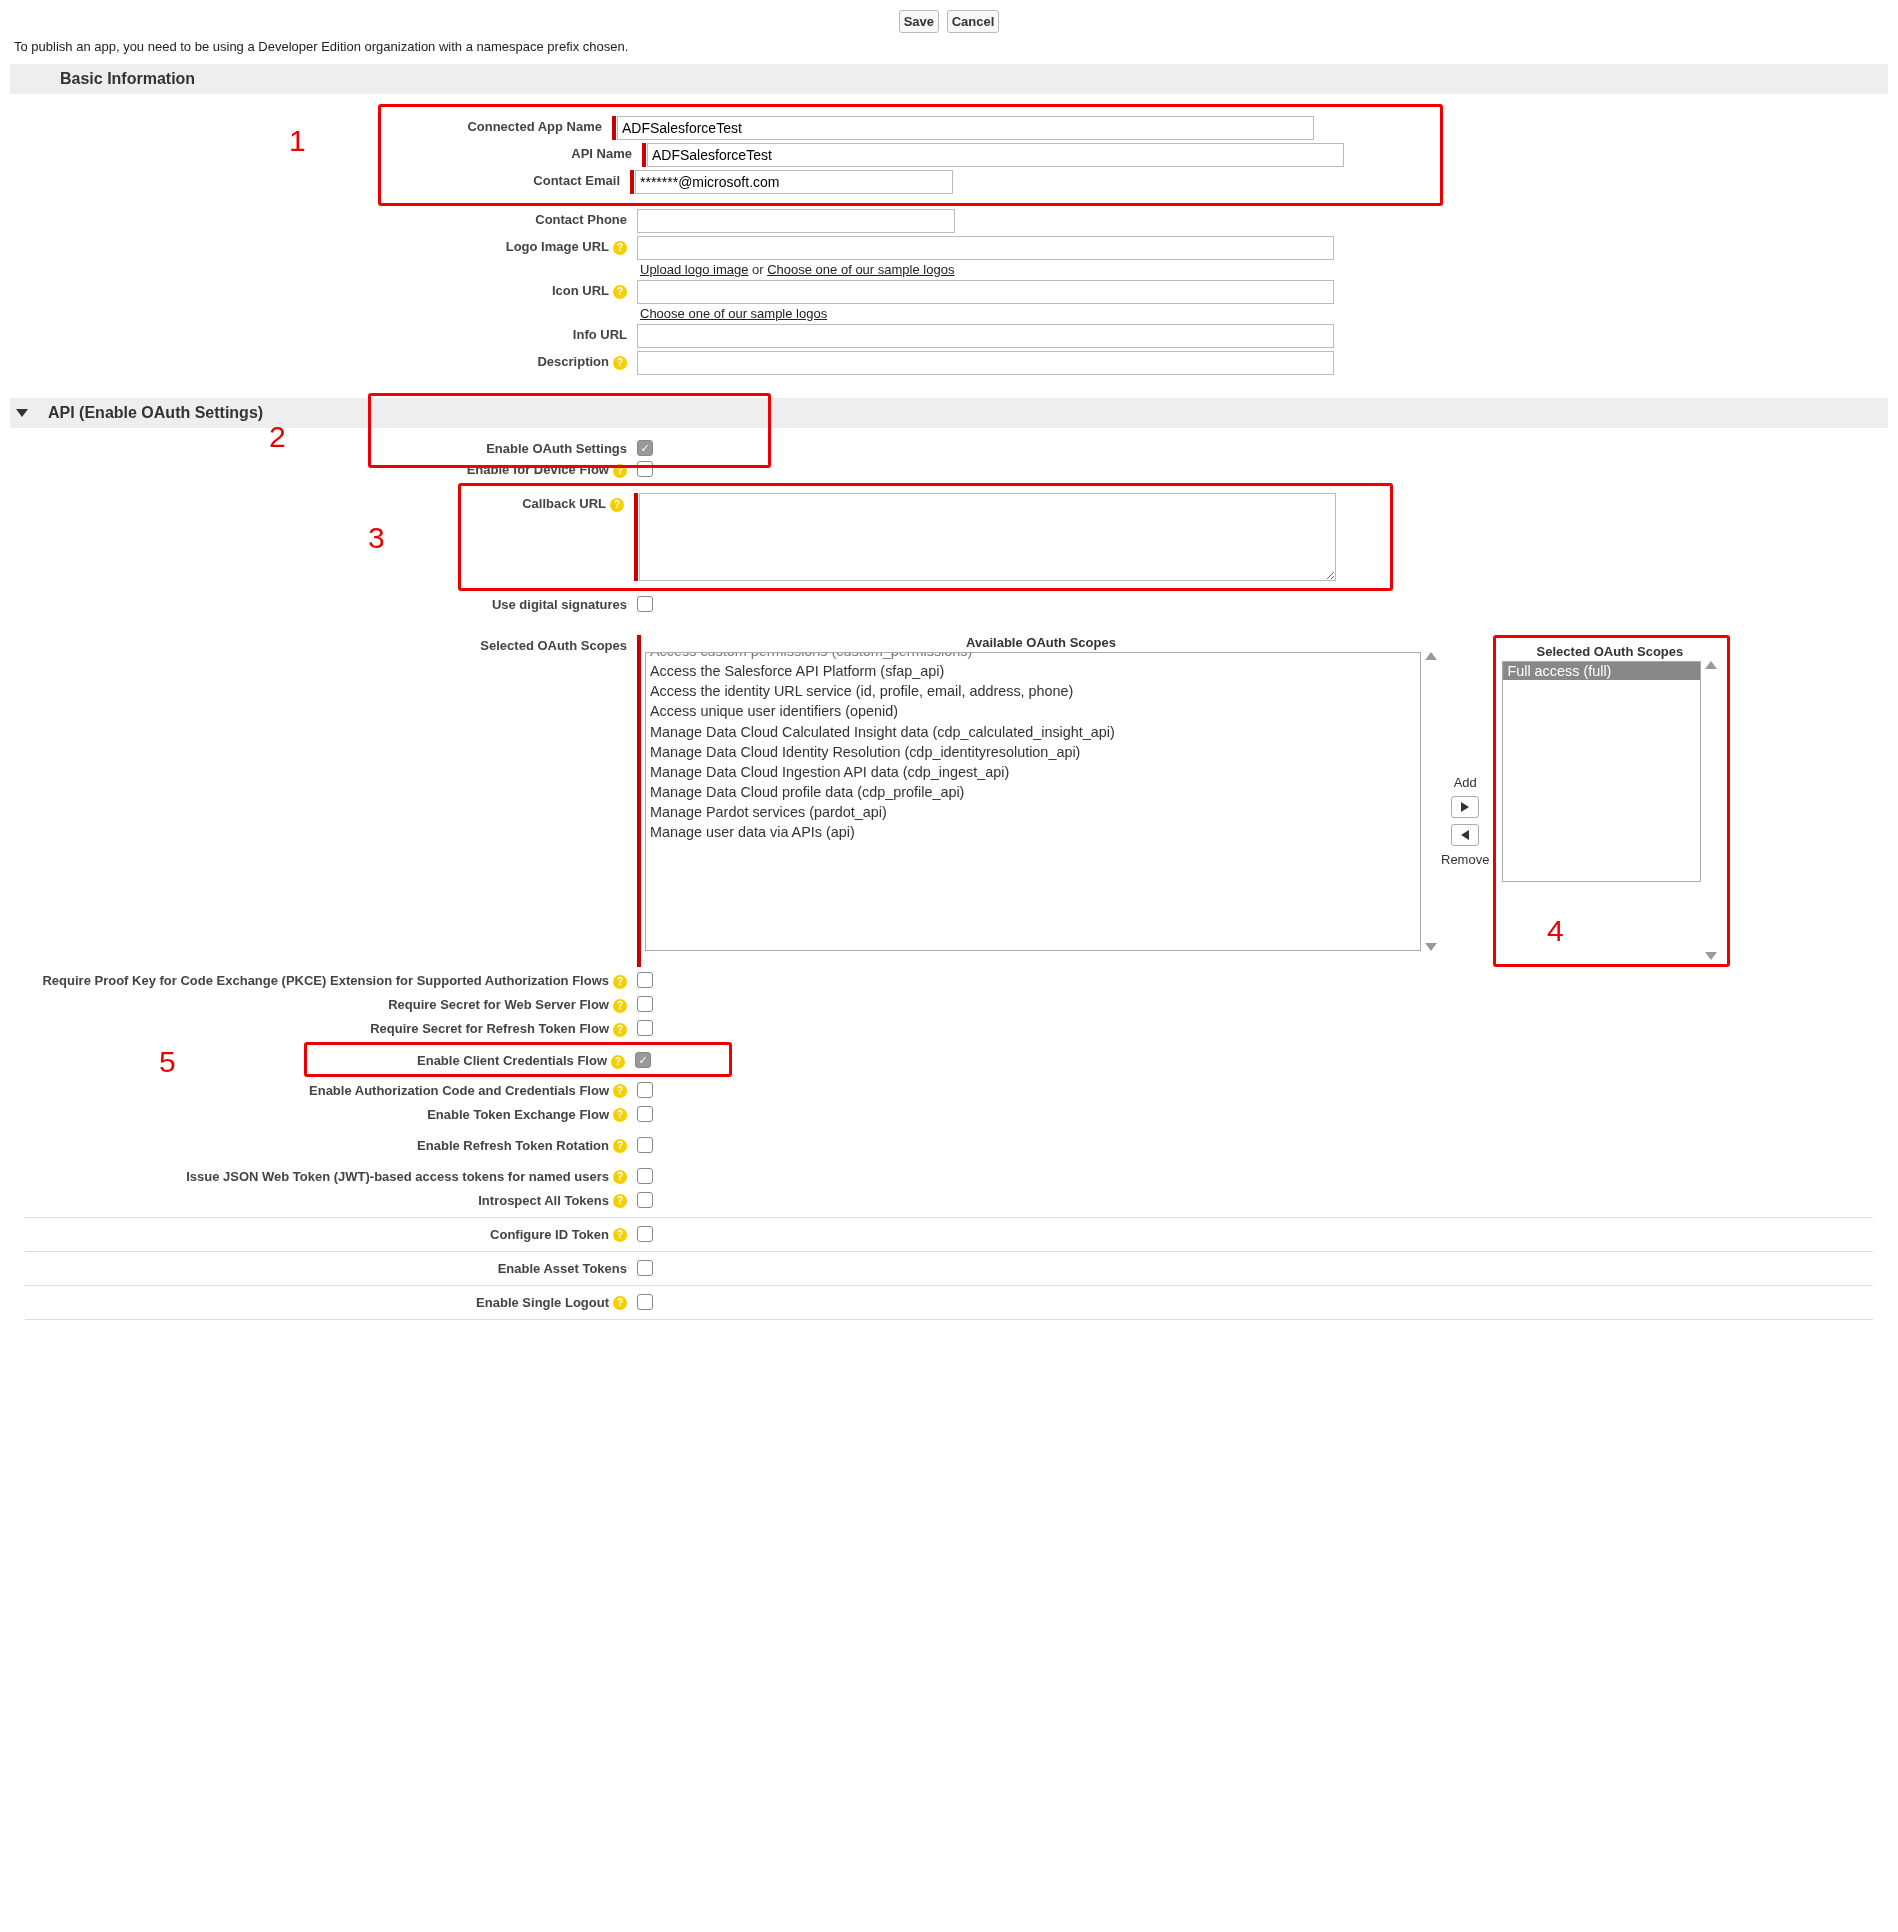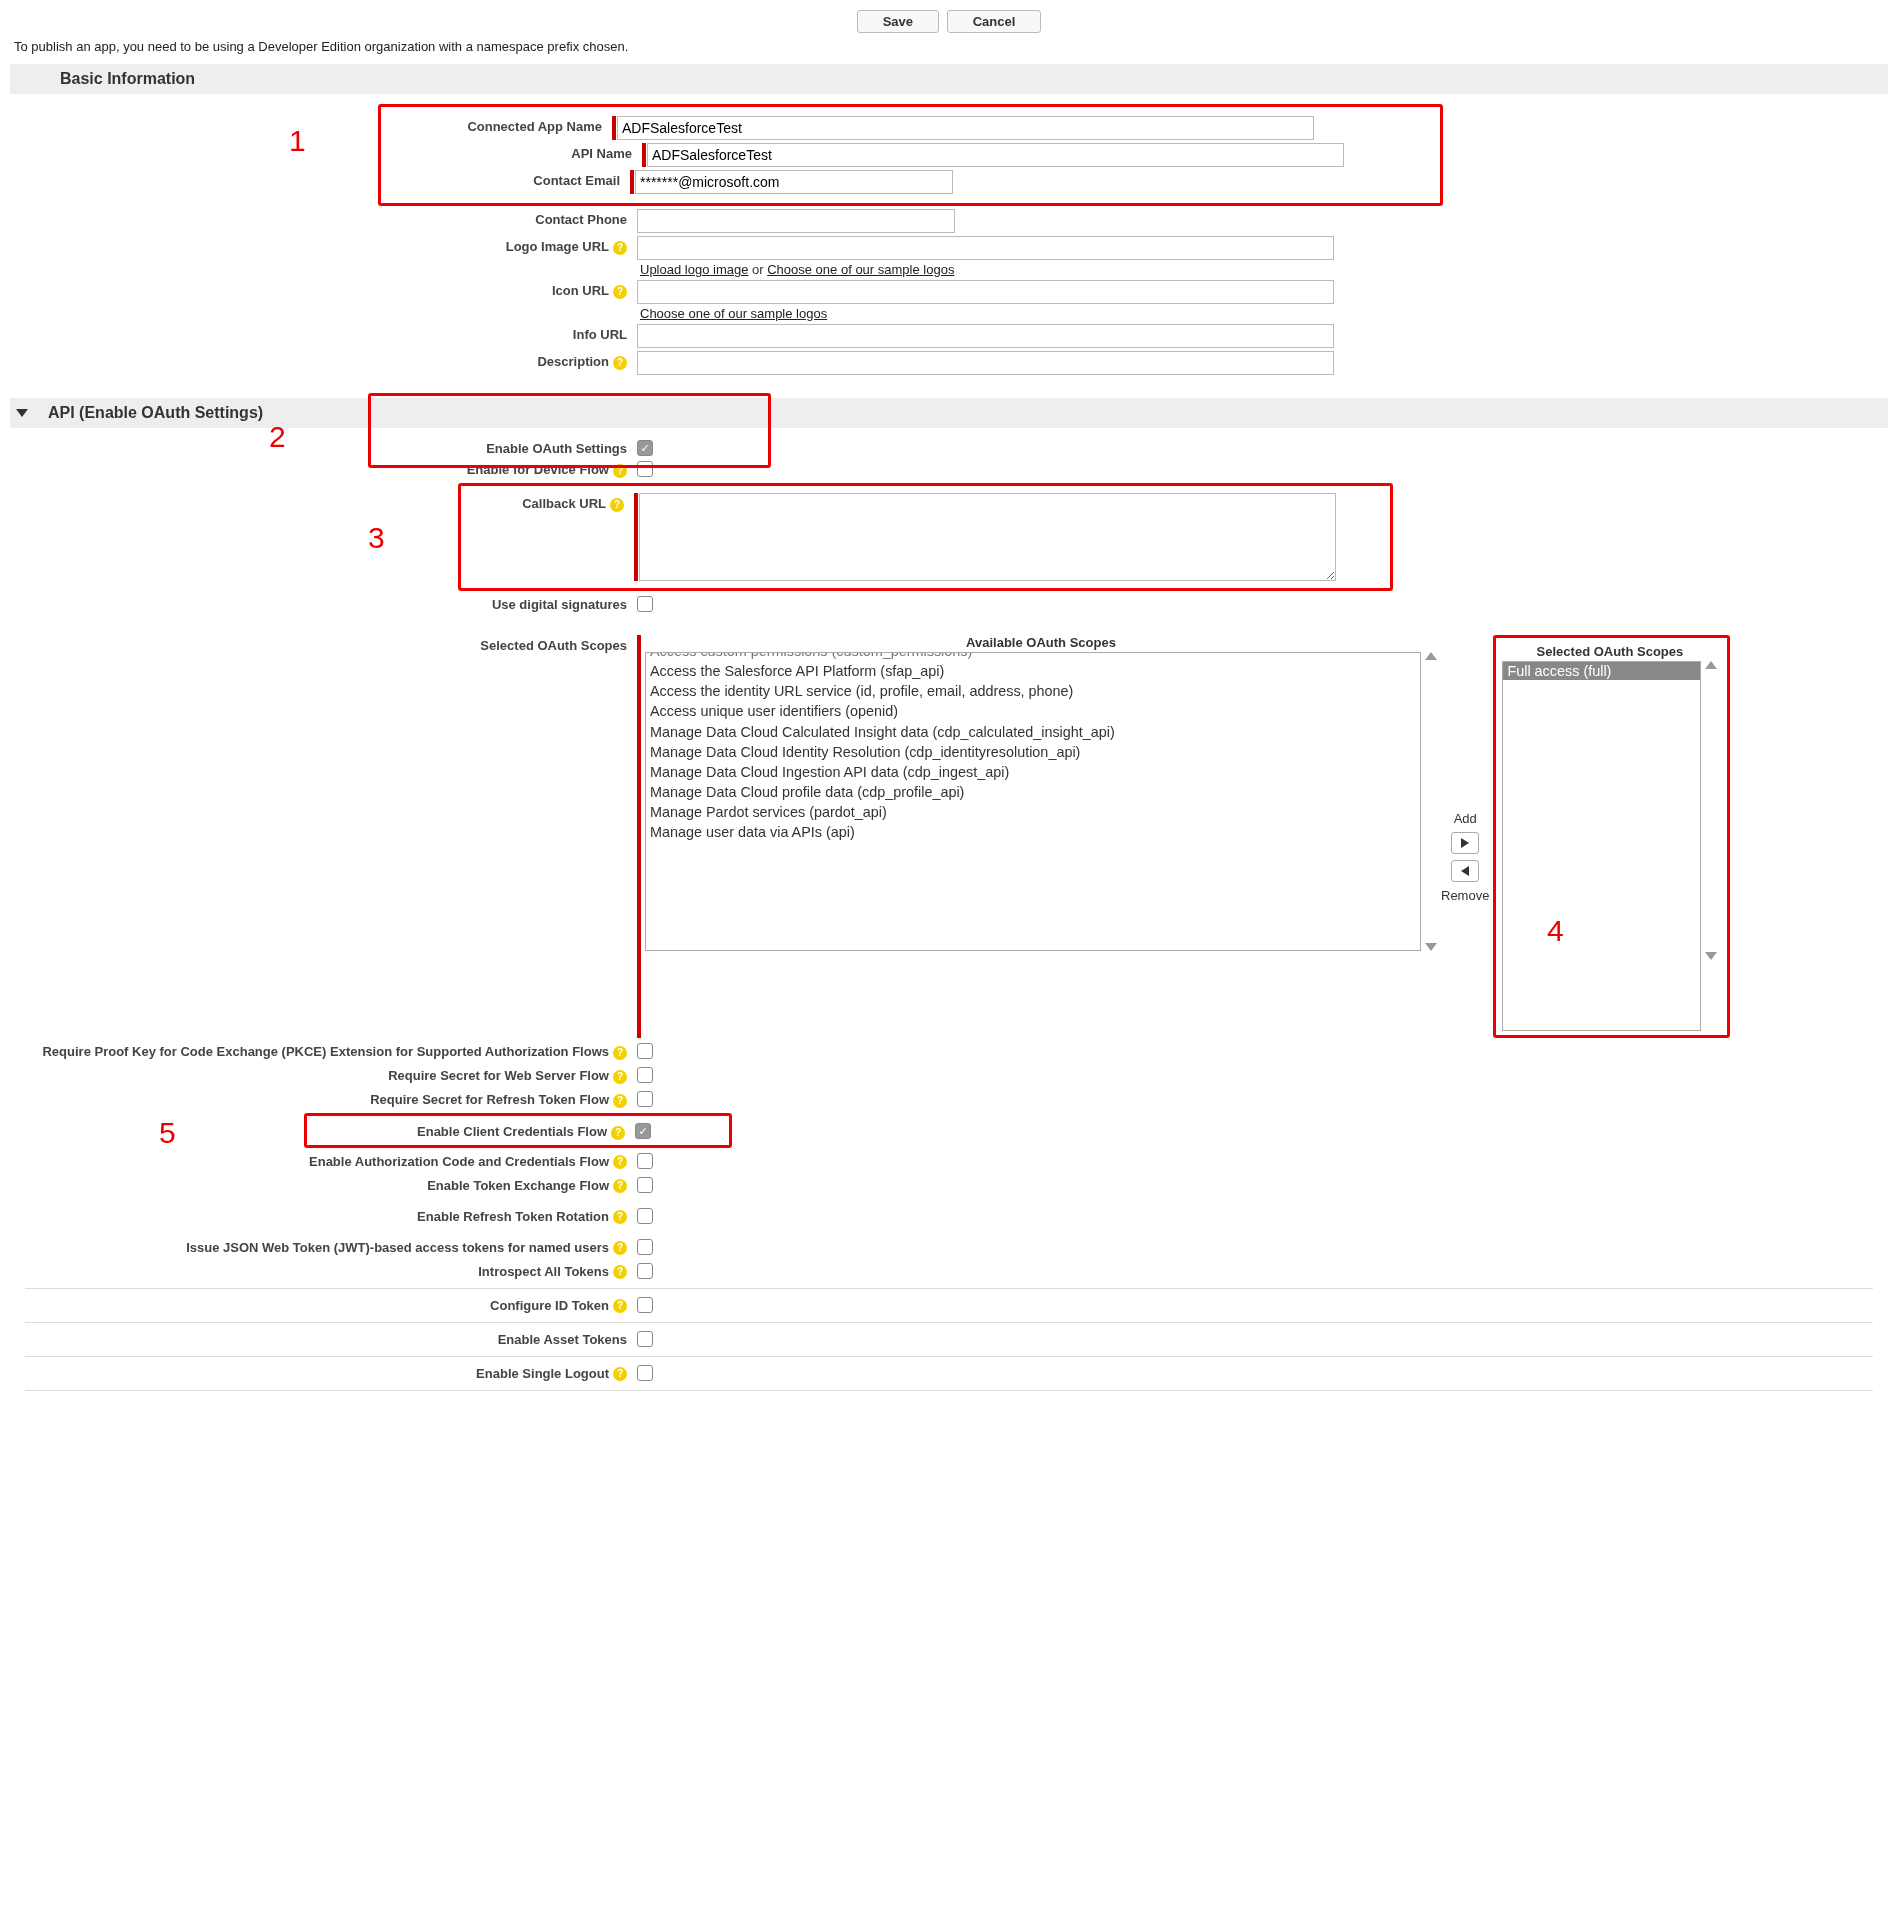--- a/index.html
+++ b/index.html
@@ -9,21 +9,21 @@
     color: #333;
     background: #fff;
     padding: 10px;
     width: 1898px;
   }
   .top-buttons { text-align: center; margin-bottom: 6px; }
   .btn {
     background: #f8f8f8;
     border: 1px solid #bbb;
     border-radius: 3px;
-    padding: 3px 25px;
+    padding: 3px 4px;
     font-size: 13px;
     cursor: pointer;
     margin: 0 2px;
     font-weight: bold;
     color: #333;
   }
   .intro { font-size: 13px; color: #222; margin: 4px 0 10px 4px; }
   .section-header {
     background: #eeeeee;
     padding: 6px 10px;
@@ -125,21 +125,21 @@
     line-height: 1.4;
     padding: 0 4px;
     position: relative;
   }
   .listbox-item { white-space: nowrap; cursor: pointer; }
   .listbox-item.truncated-top { color: #777; margin-top: -12px; }
   .listbox-item.truncated-bot { color: #555; }
   .selected-listbox {
     border: 1px solid #aaa;
     width: 199px;
-    height: 370px;
+    height: 221px;
     overflow: auto;
     font-size: 14.4px;
   }
   .selected-item { background: #888; color: #fff; padding: 1px 4px; cursor: pointer; }
   .add-remove-col {
     display: flex;
     flex-direction: column;
     align-items: center;
     justify-content: center;
     gap: 6px;

